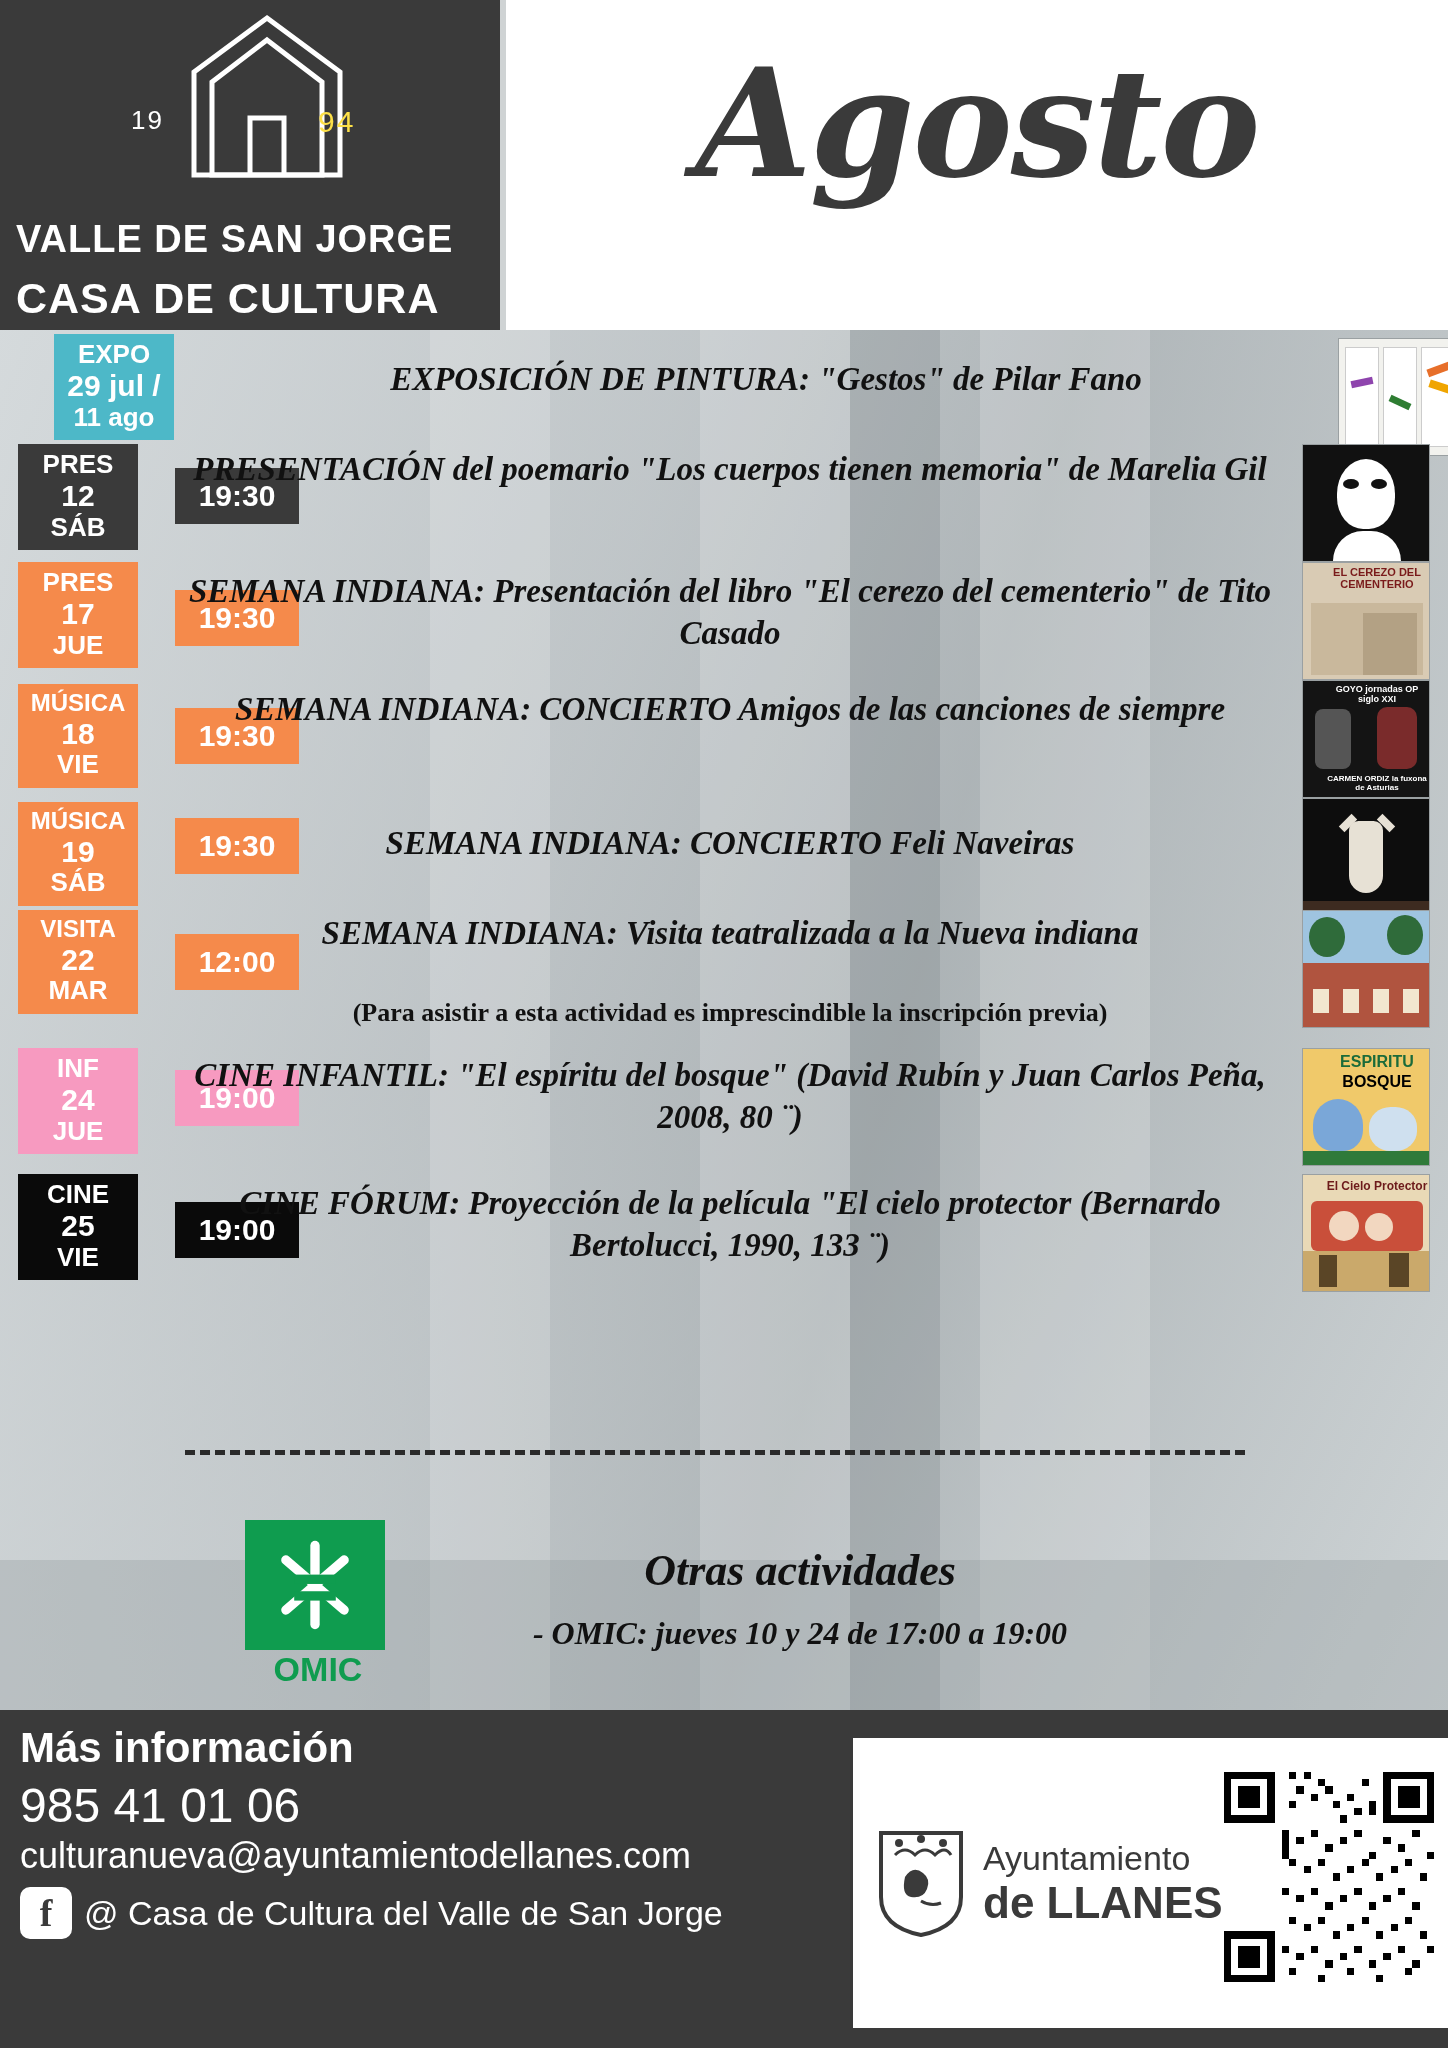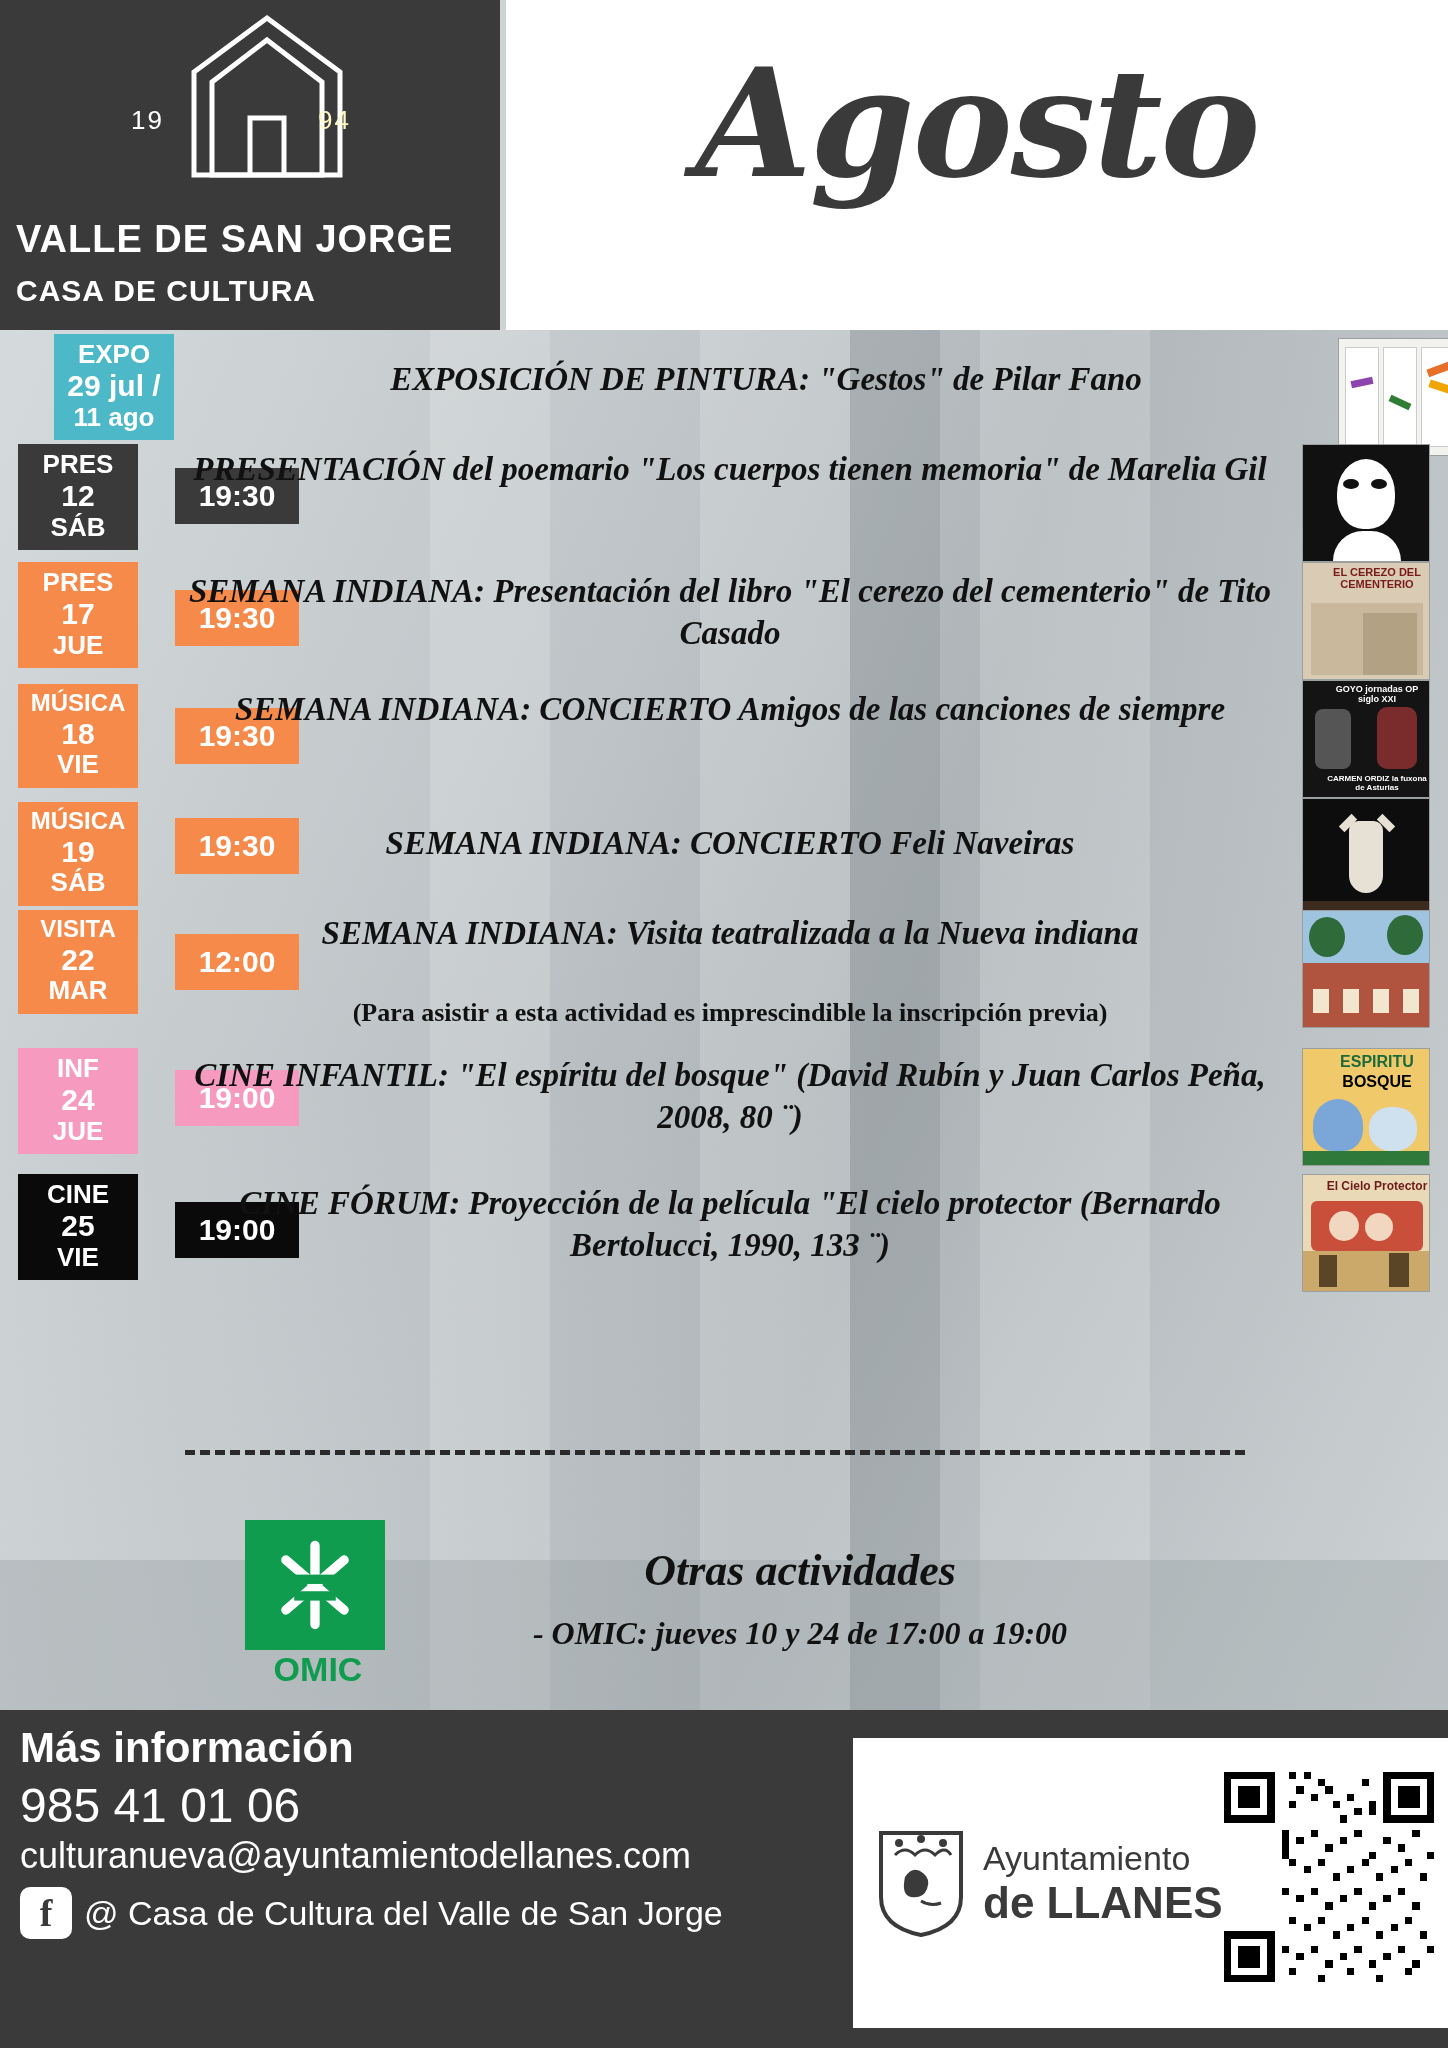--- a/index.html
+++ b/index.html
@@ -16,26 +16,26 @@
   .header {
     position: absolute; left:0; top:0; width:1448px; height:330px;
     display:flex;
   }
   .header-left {
     width: 500px; height: 330px; background:#3a3a3a; color:#fff;
     position: relative;
   }
   .logo-house { position:absolute; left:182px; top:10px; width:170px; height:170px; }
   .logo-year-left { position:absolute; left:131px; top:105px; font-size:26px; letter-spacing:2px; color:#fff; }
-  .logo-year-right { position:absolute; left:318px; top:105px; font-size:26px; letter-spacing:2px; color:#fef9c3; }
+  .logo-year-right { position:absolute; left:318px; top:105px; font-size:30px; letter-spacing:2px; color:#fde047; }
   .header-title1 {
     position:absolute; left:16px; top:218px; font-size:38px; font-weight:bold; letter-spacing:1px;
   }
   .header-title2 {
-    position:absolute; left:16px; top:288px; font-size:30px; font-weight:bold; letter-spacing:1px;
+    position:absolute; left:16px; top:288px; font-size:43px; font-weight:bold; letter-spacing:1px;
     transform: translateY(-14px);
   }
   .header-right {
     width: 948px; height: 330px; background:#ffffff; position:relative;
     border-left: 6px solid #cfd3d4;
   }
   .month-title {
     position:absolute; left:0; right:0; top:48px; text-align:center;
     font-family: "DejaVu Serif", serif;
     font-weight: bold; font-style: italic;

